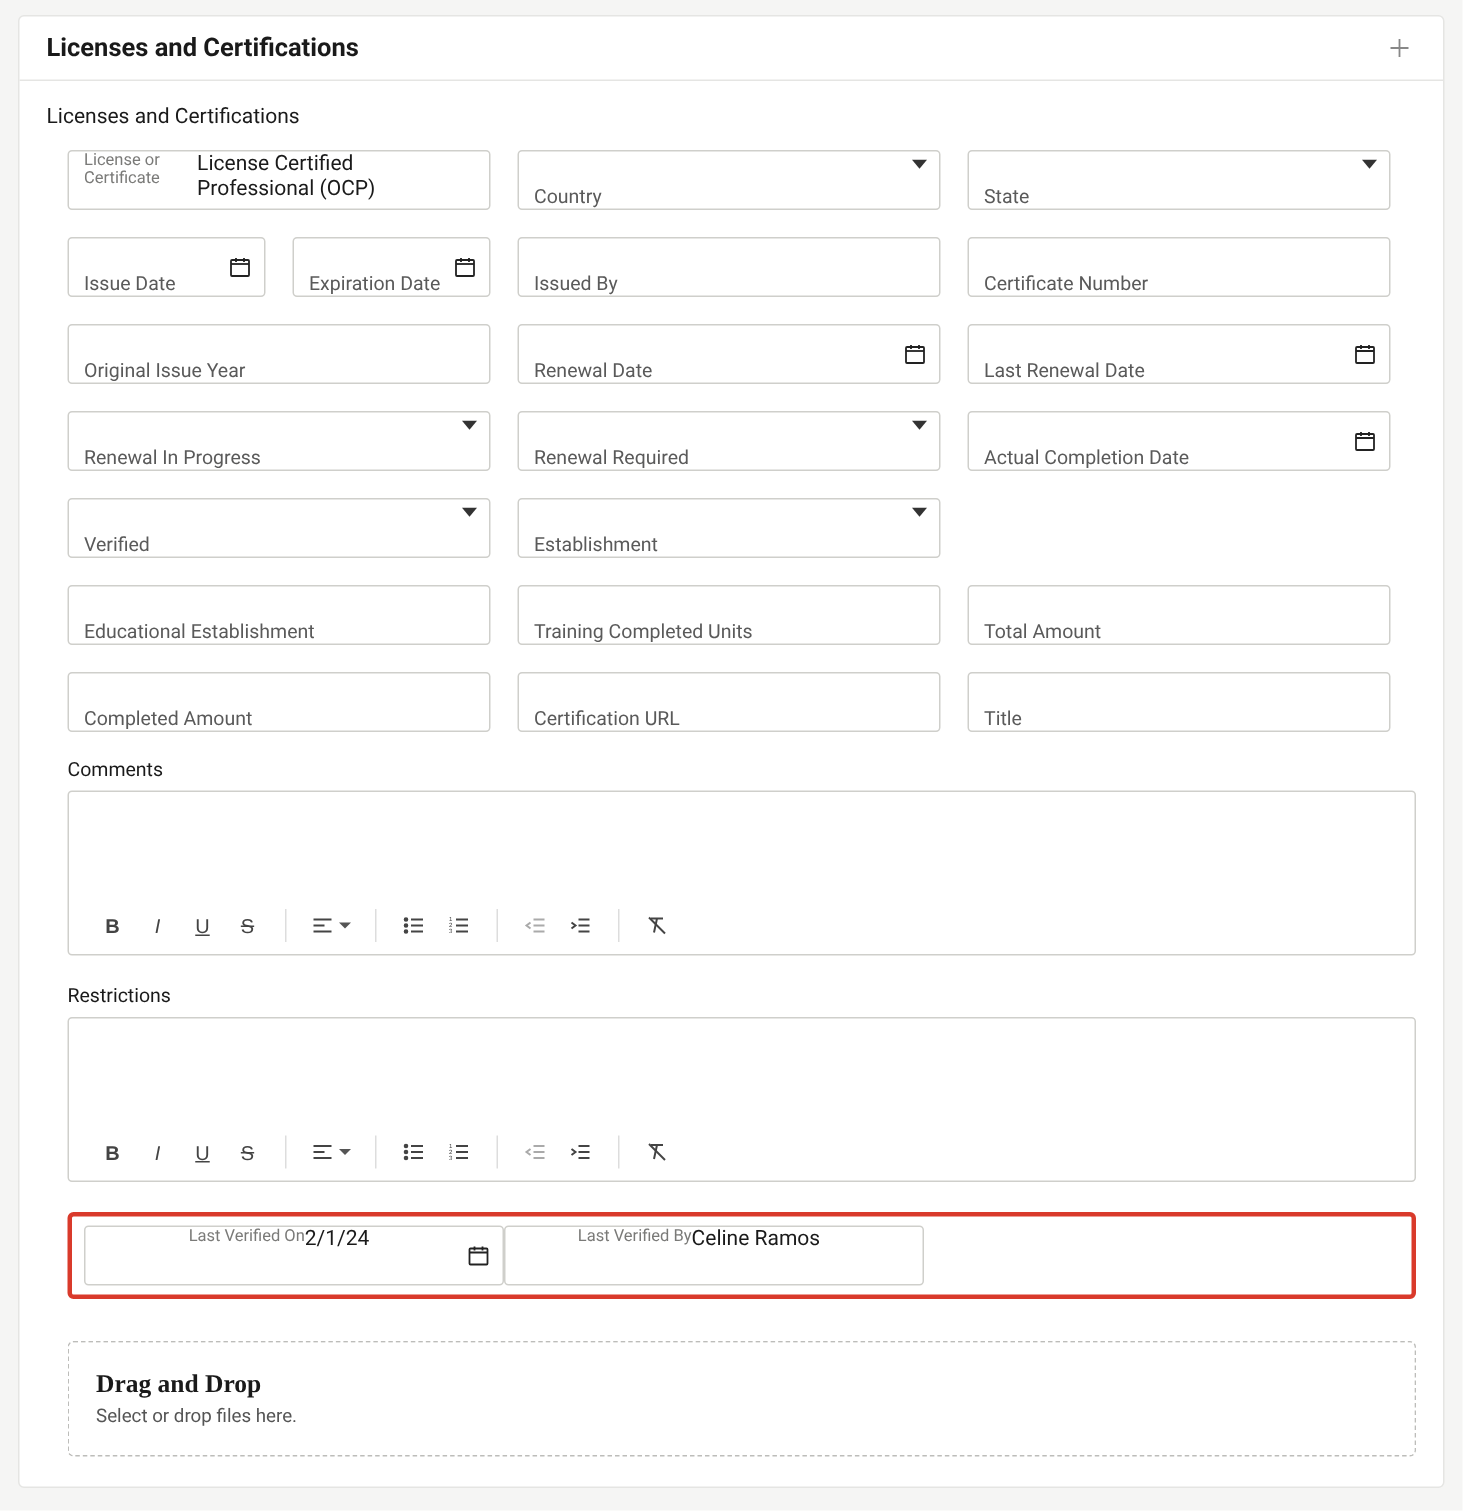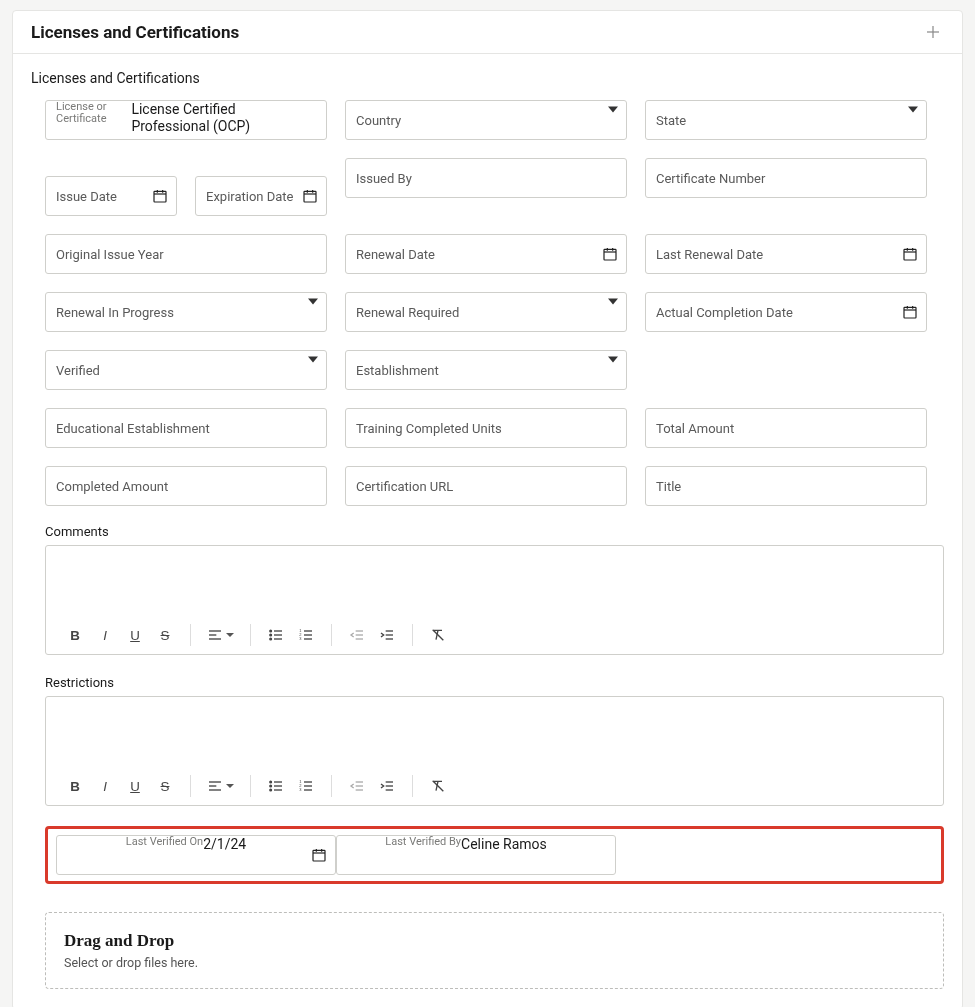--- a/index.html
+++ b/index.html
@@ -32,28 +32,28 @@
     width: 22px; height: 22px;
     display:flex; align-items:center; justify-content:center;
     color:#888; cursor:pointer; background:none; border:none;
   }
   .sub-section { padding: 16px 18px 0 18px; }
   .sub-section-title { font-size: 14px; color:#1a1a1a; margin-bottom: 14px; }
   .form-area { padding-left: 14px; padding-bottom: 20px; }
   .row { display:flex; gap: 18px; margin-bottom: 18px; }
   .col { flex: 0 0 282px; }
   .col-split { flex: 0 0 282px; display:flex; gap: 18px; }
-  .col-split .col-half { flex: 1 1 0; margin-top: 18px; }
+  .col-split .col-half { flex: 1 1 0; }
   .field {
     border: 1px solid #cfcfcb;
     border-radius: 3px;
     background: #fff;
     height: 40px;
     display:flex;
-    align-items:center;
+    align-items:flex-end;
     padding: 0 10px;
     position: relative;
   }
   .field .label {
     color: #5a5a5a;
     font-size: 13px;
     flex: 1;
     white-space: nowrap;
     text-overflow: ellipsis;
     overflow:hidden;

